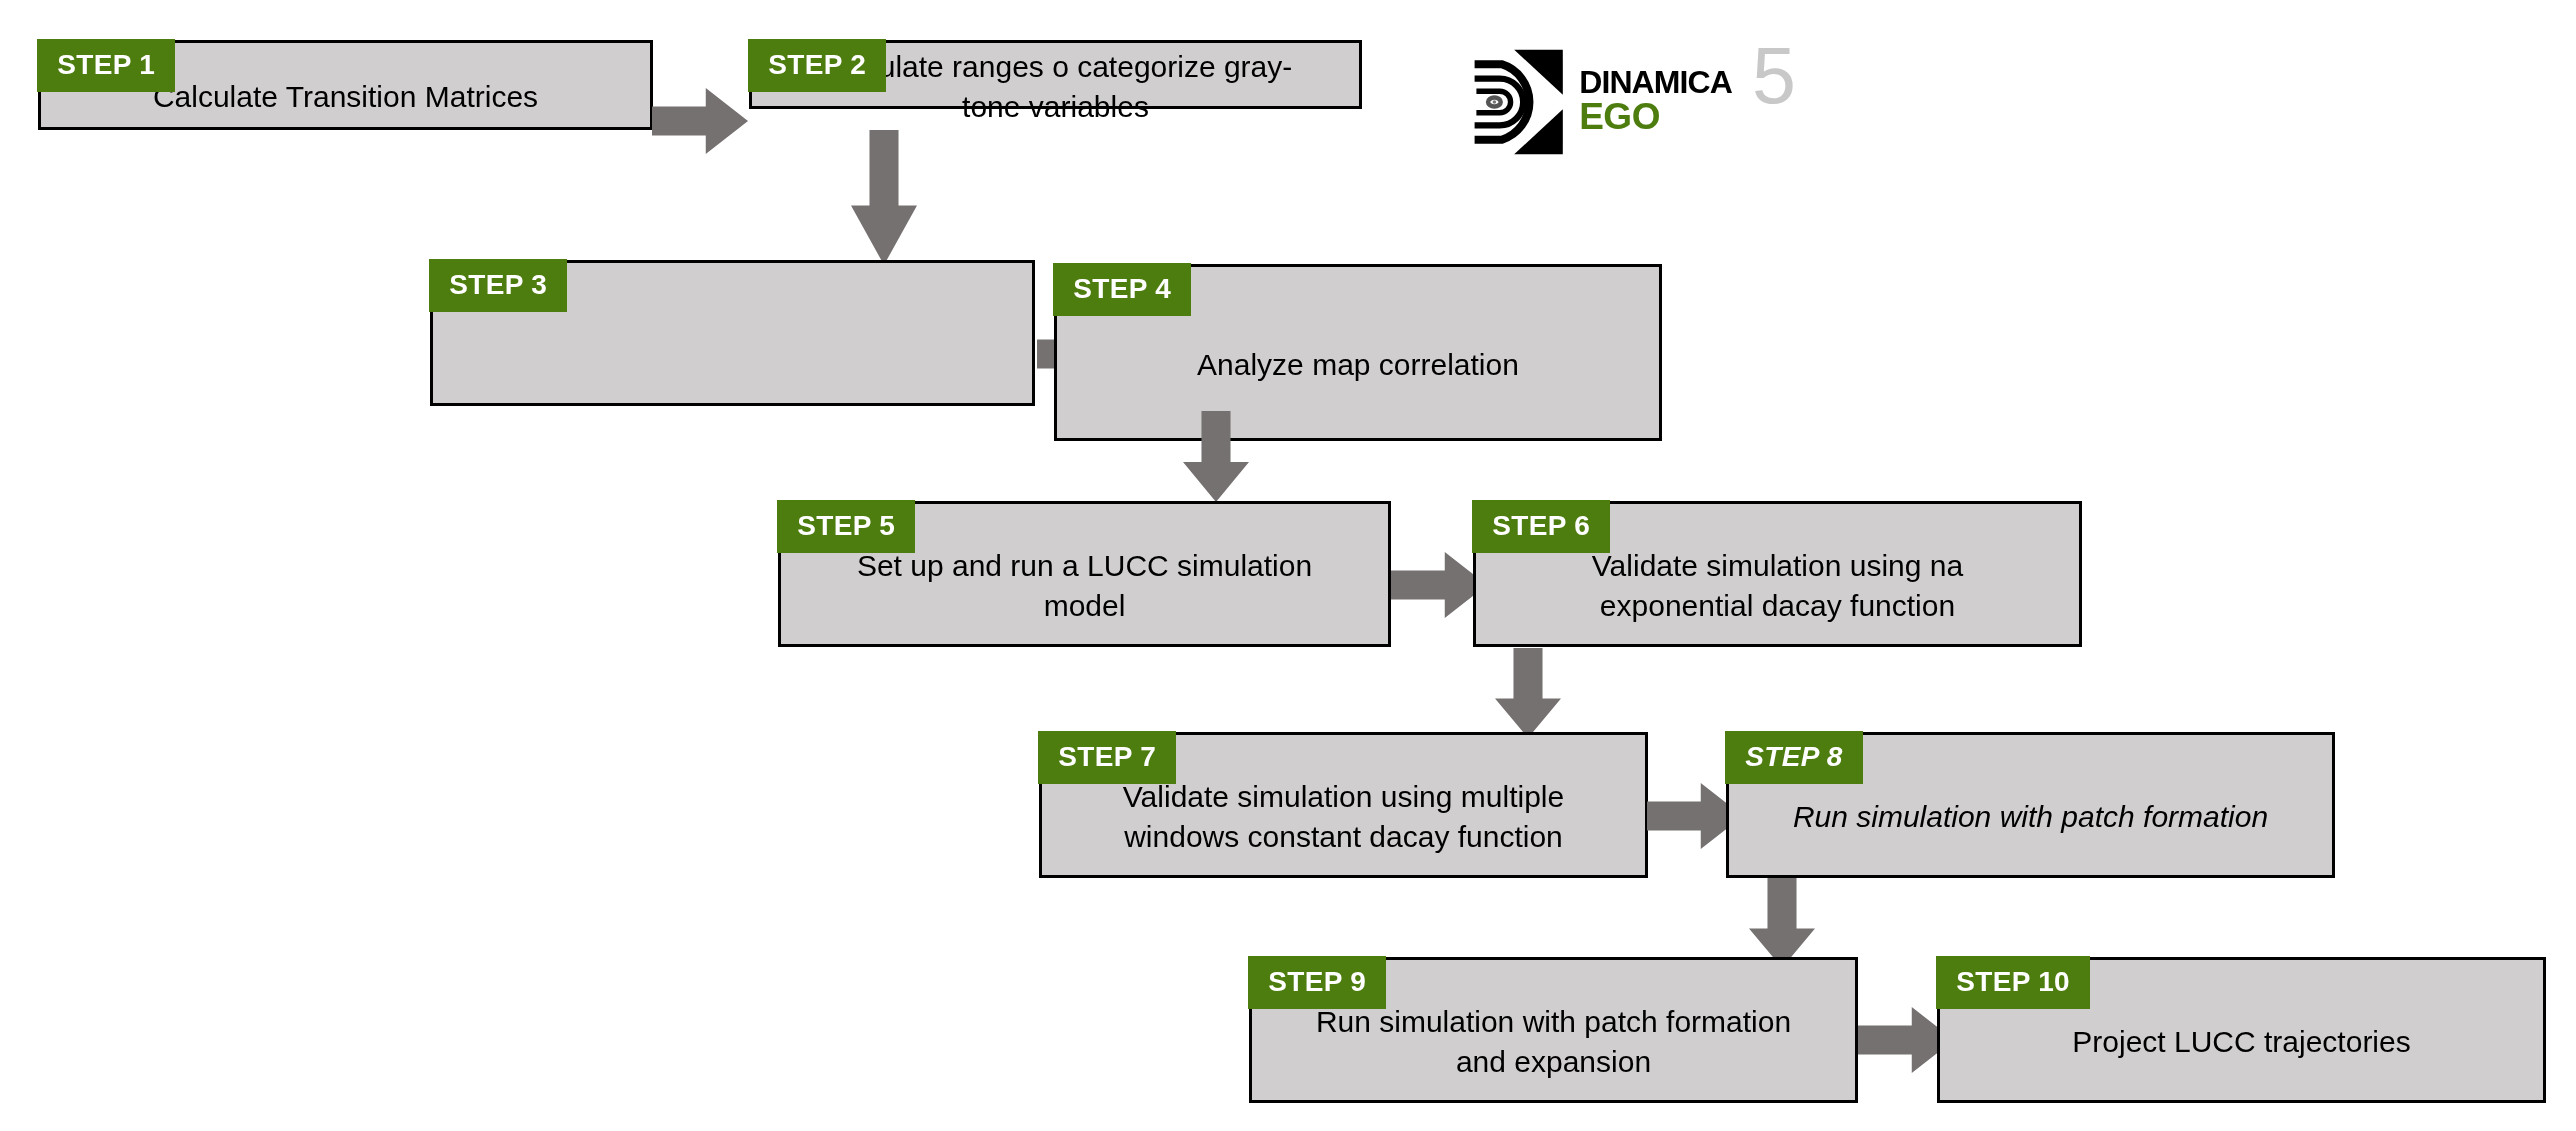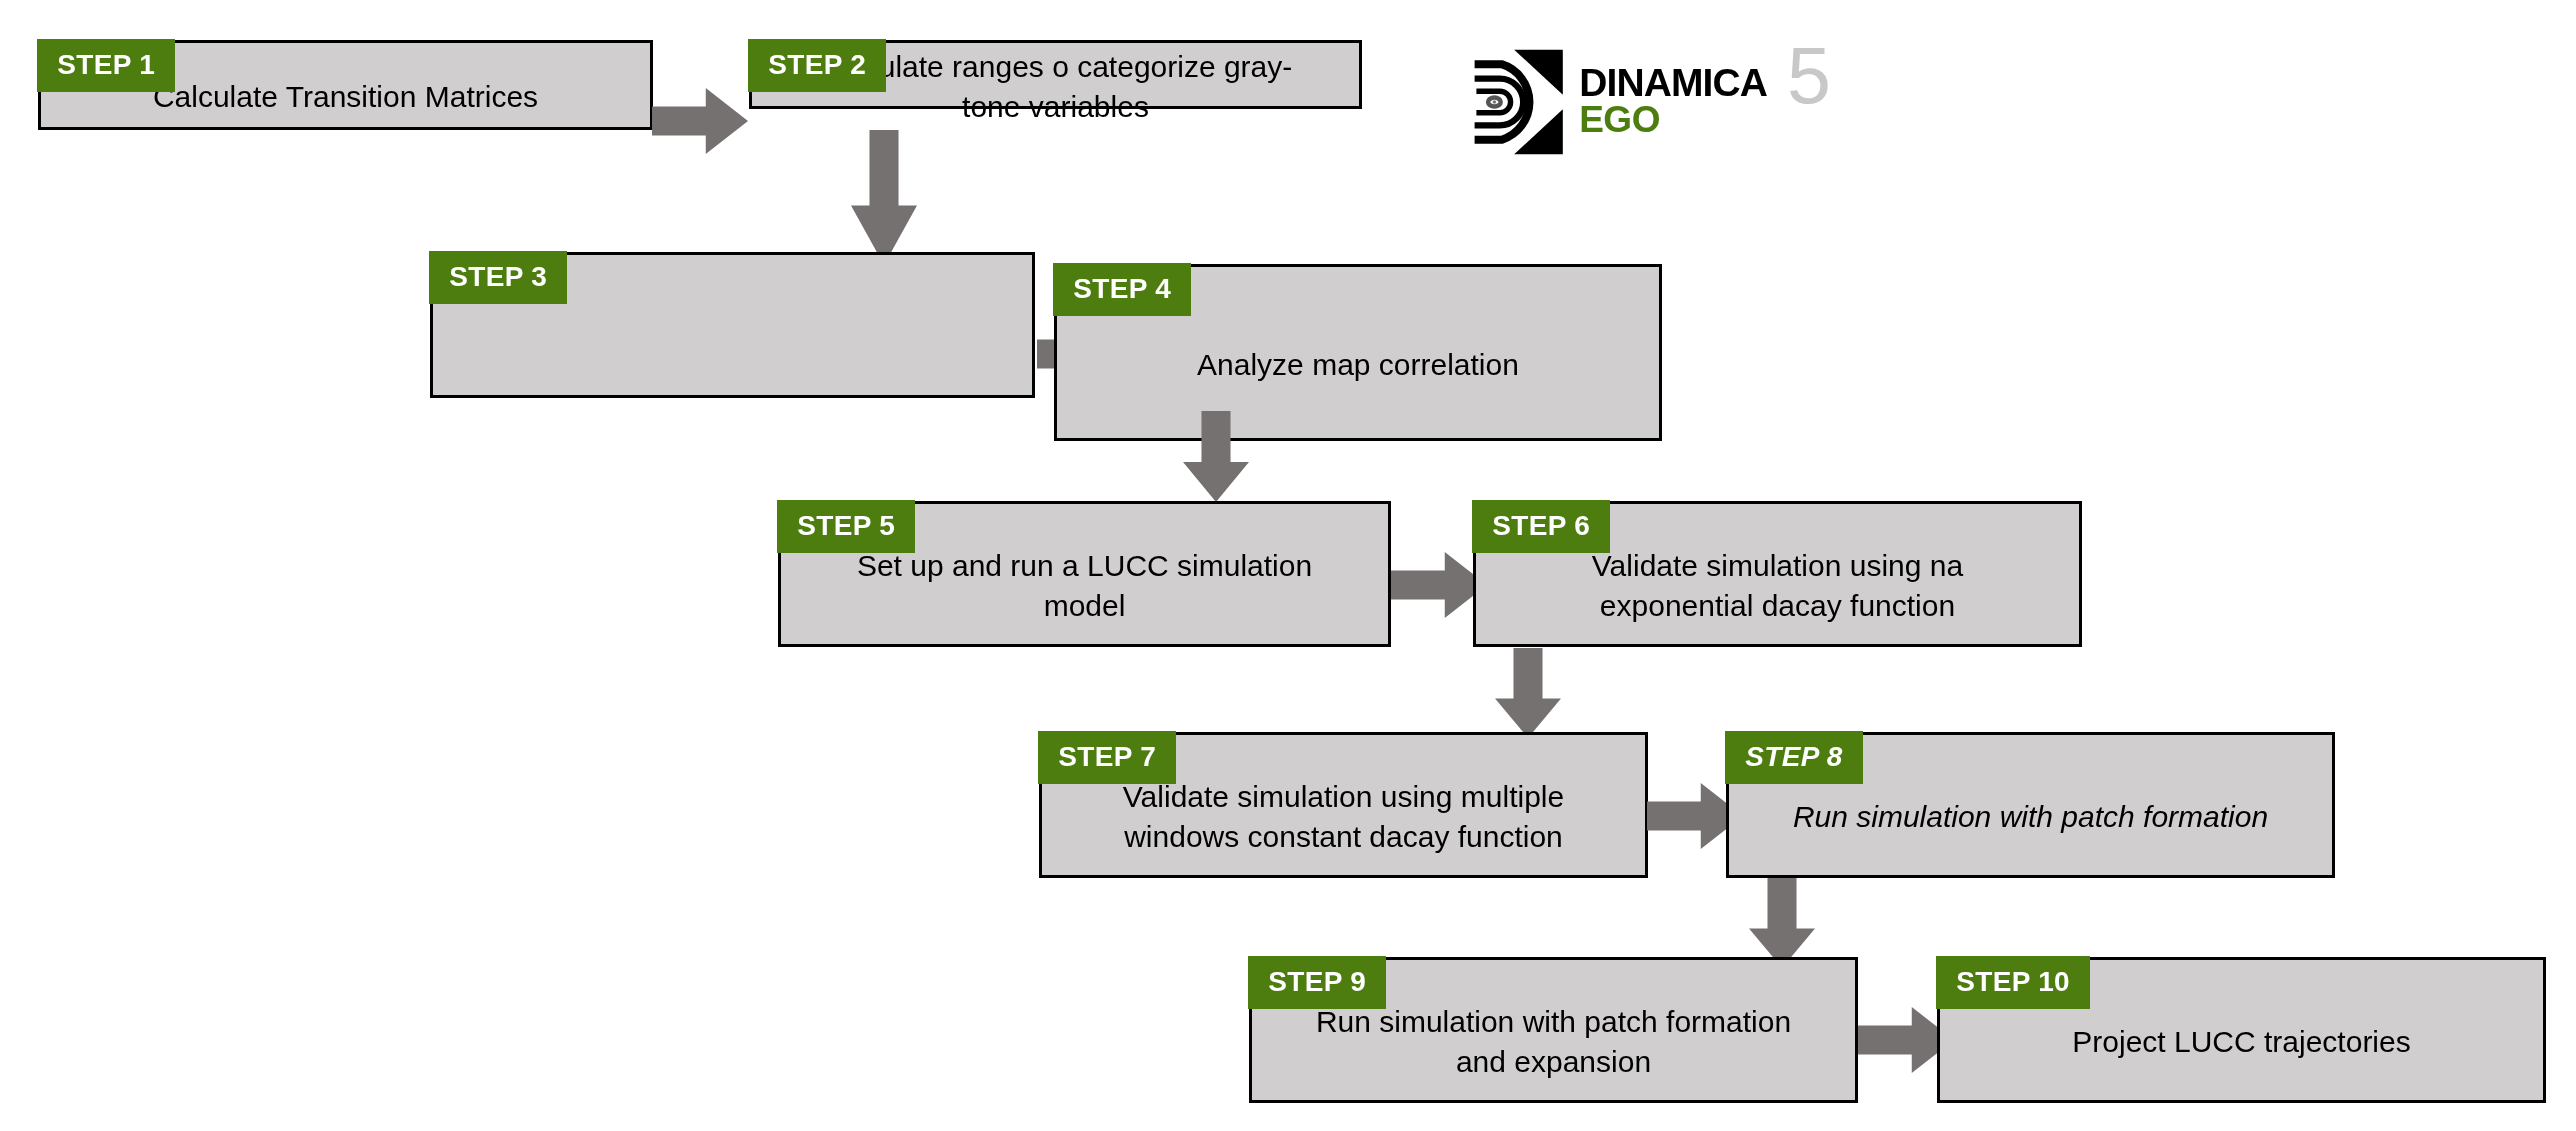--- a/index.html
+++ b/index.html
@@ -78,21 +78,21 @@
   }
   .logo-words {
     display: flex;
     flex-direction: column;
     justify-content: center;
     margin-left: 9.2px;
   }
   .logo-dinamica {
     font-family: "Liberation Sans", sans-serif;
     font-weight: bold;
-    font-size: 39px;
+    font-size: 32px;
     letter-spacing: -0.9px;
     color: #000000;
     line-height: 0.95;
   }
   .logo-ego {
     font-family: "Liberation Sans", sans-serif;
     font-weight: bold;
     font-size: 37px;
     letter-spacing: -0.5px;
     color: #4d7c0f;
@@ -141,21 +141,21 @@
     </svg>
     <div class="logo-words">
       <span class="logo-dinamica">DINAMICA</span>
       <span class="logo-ego">EGO</span>
     </div>
     <span class="logo-five">5</span>
   </div>
 
   <div class="arrow arrow-down" style="left:851px; top:130px; width:66px; height:135px;"></div>
 
-  <div class="step-box" style="left:430px; top:252px; width:605px; height:146px;">
+  <div class="step-box" style="left:430px; top:260px; width:605px; height:146px;">
     <span class="step-tag">STEP 3</span>
   </div>
 
   <div class="arrow arrow-right" style="left:1037px; top:321px; width:96px; height:66px;"></div>
 
   <div class="step-box" style="left:1054px; top:264px; width:608px; height:177px;">
     <span class="step-tag">STEP 4</span>
     <span class="step-text pushdown">Analyze map correlation</span>
   </div>
 

